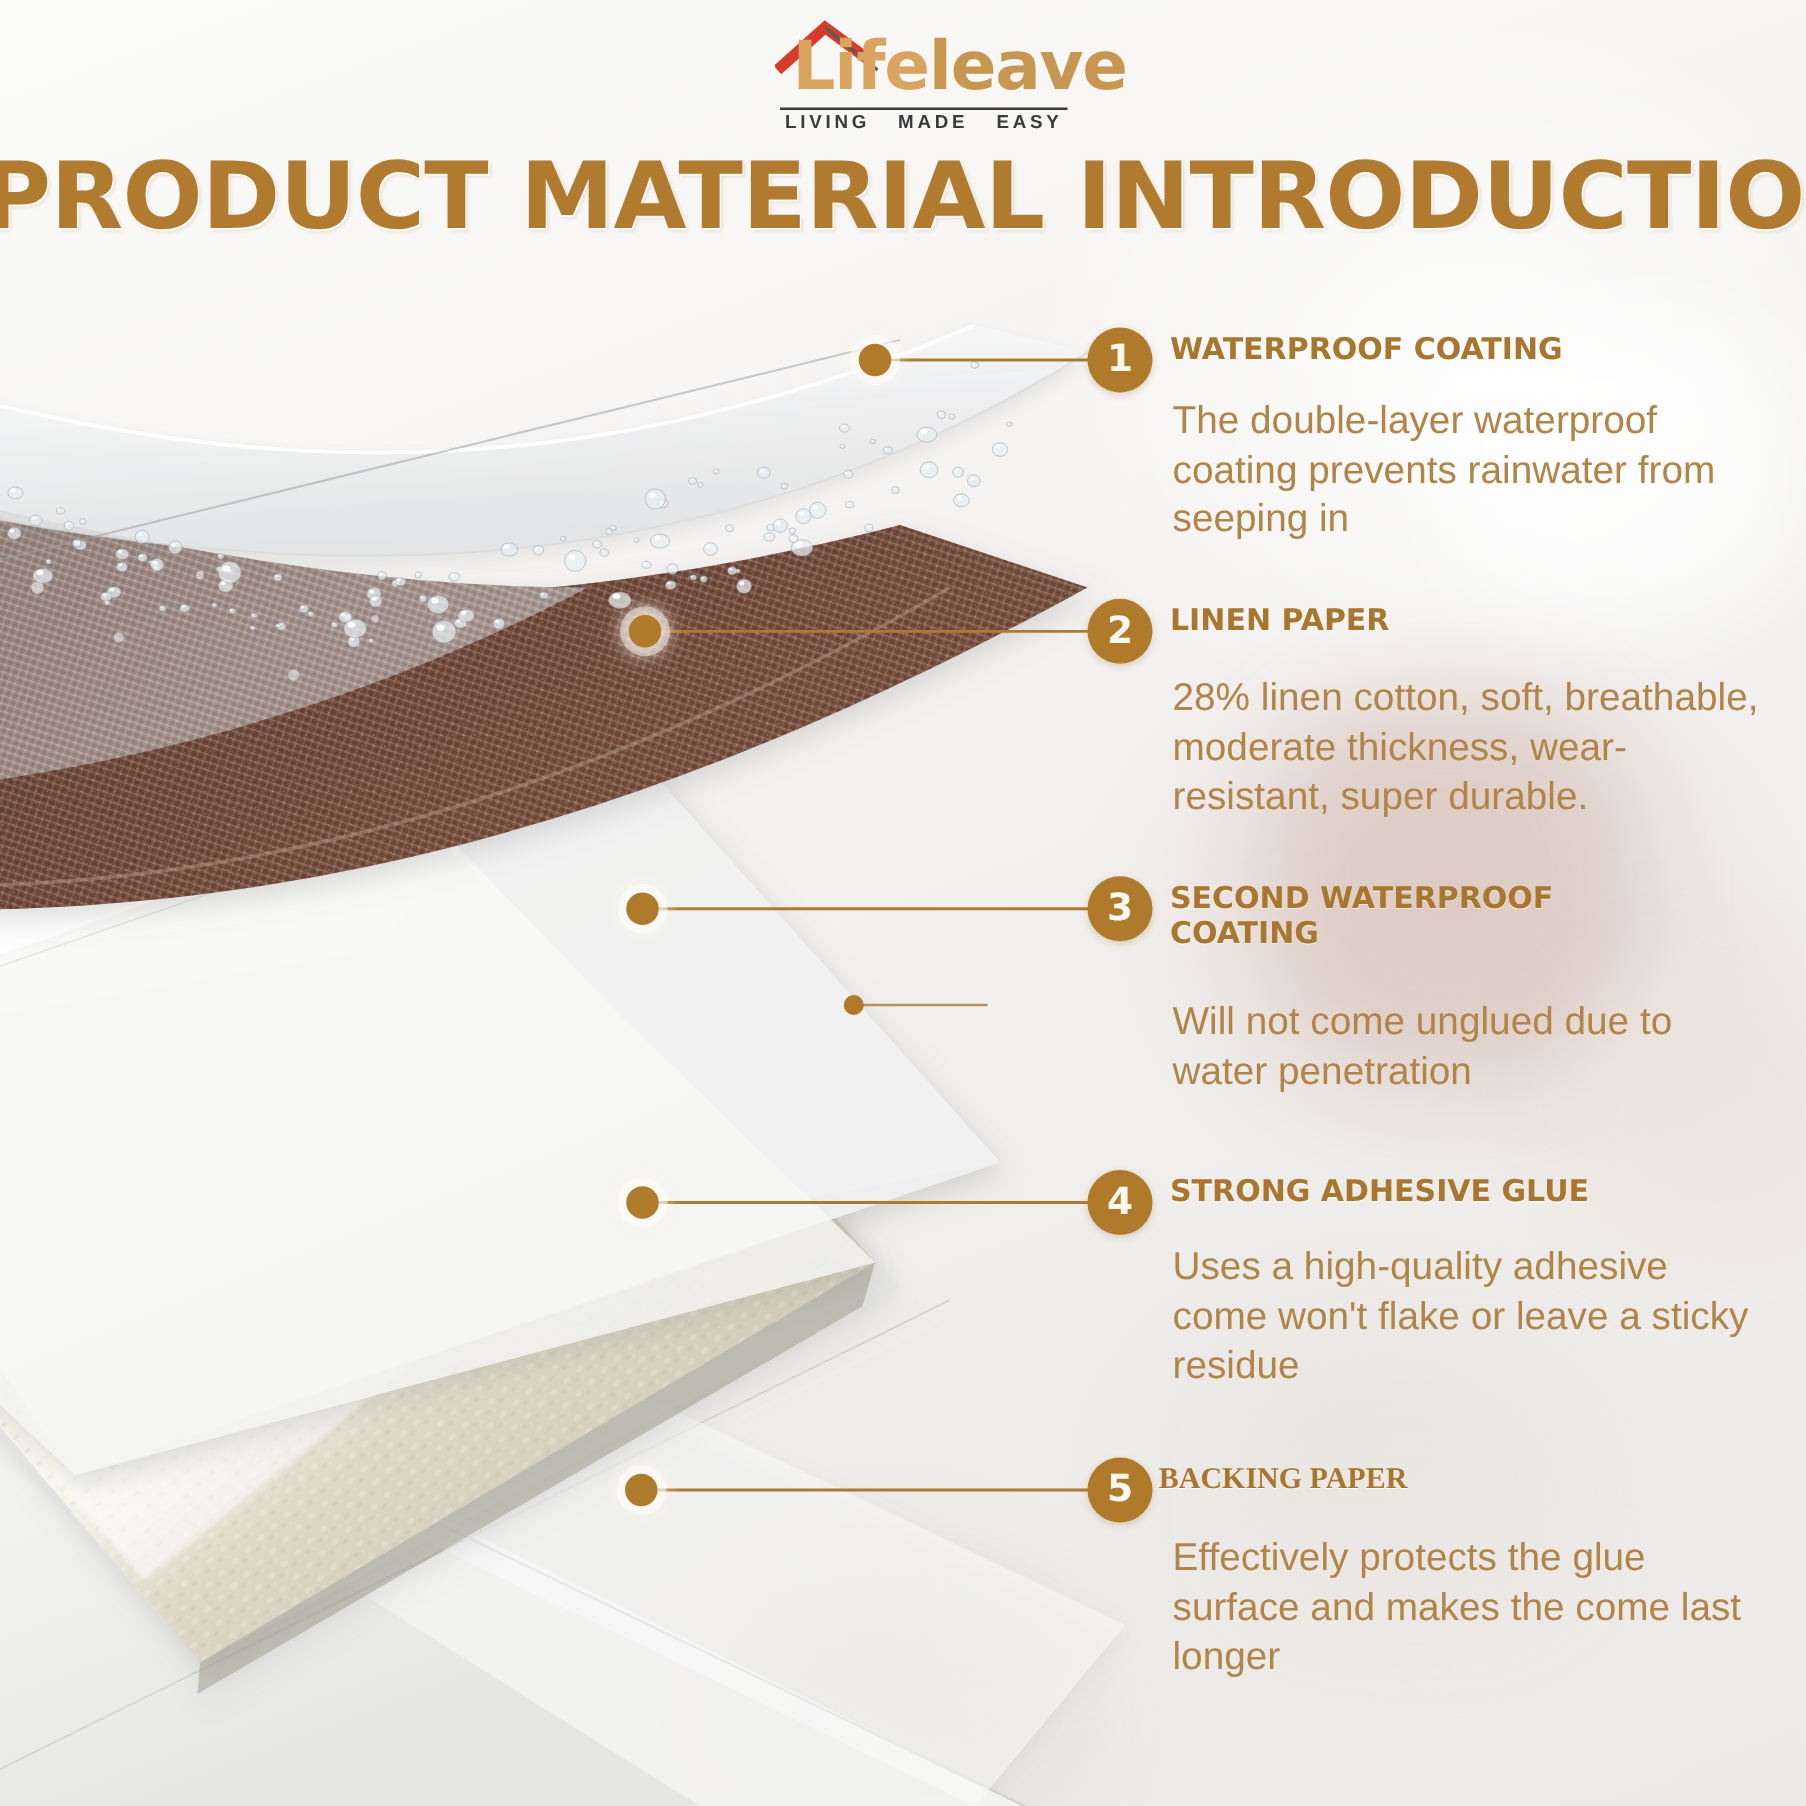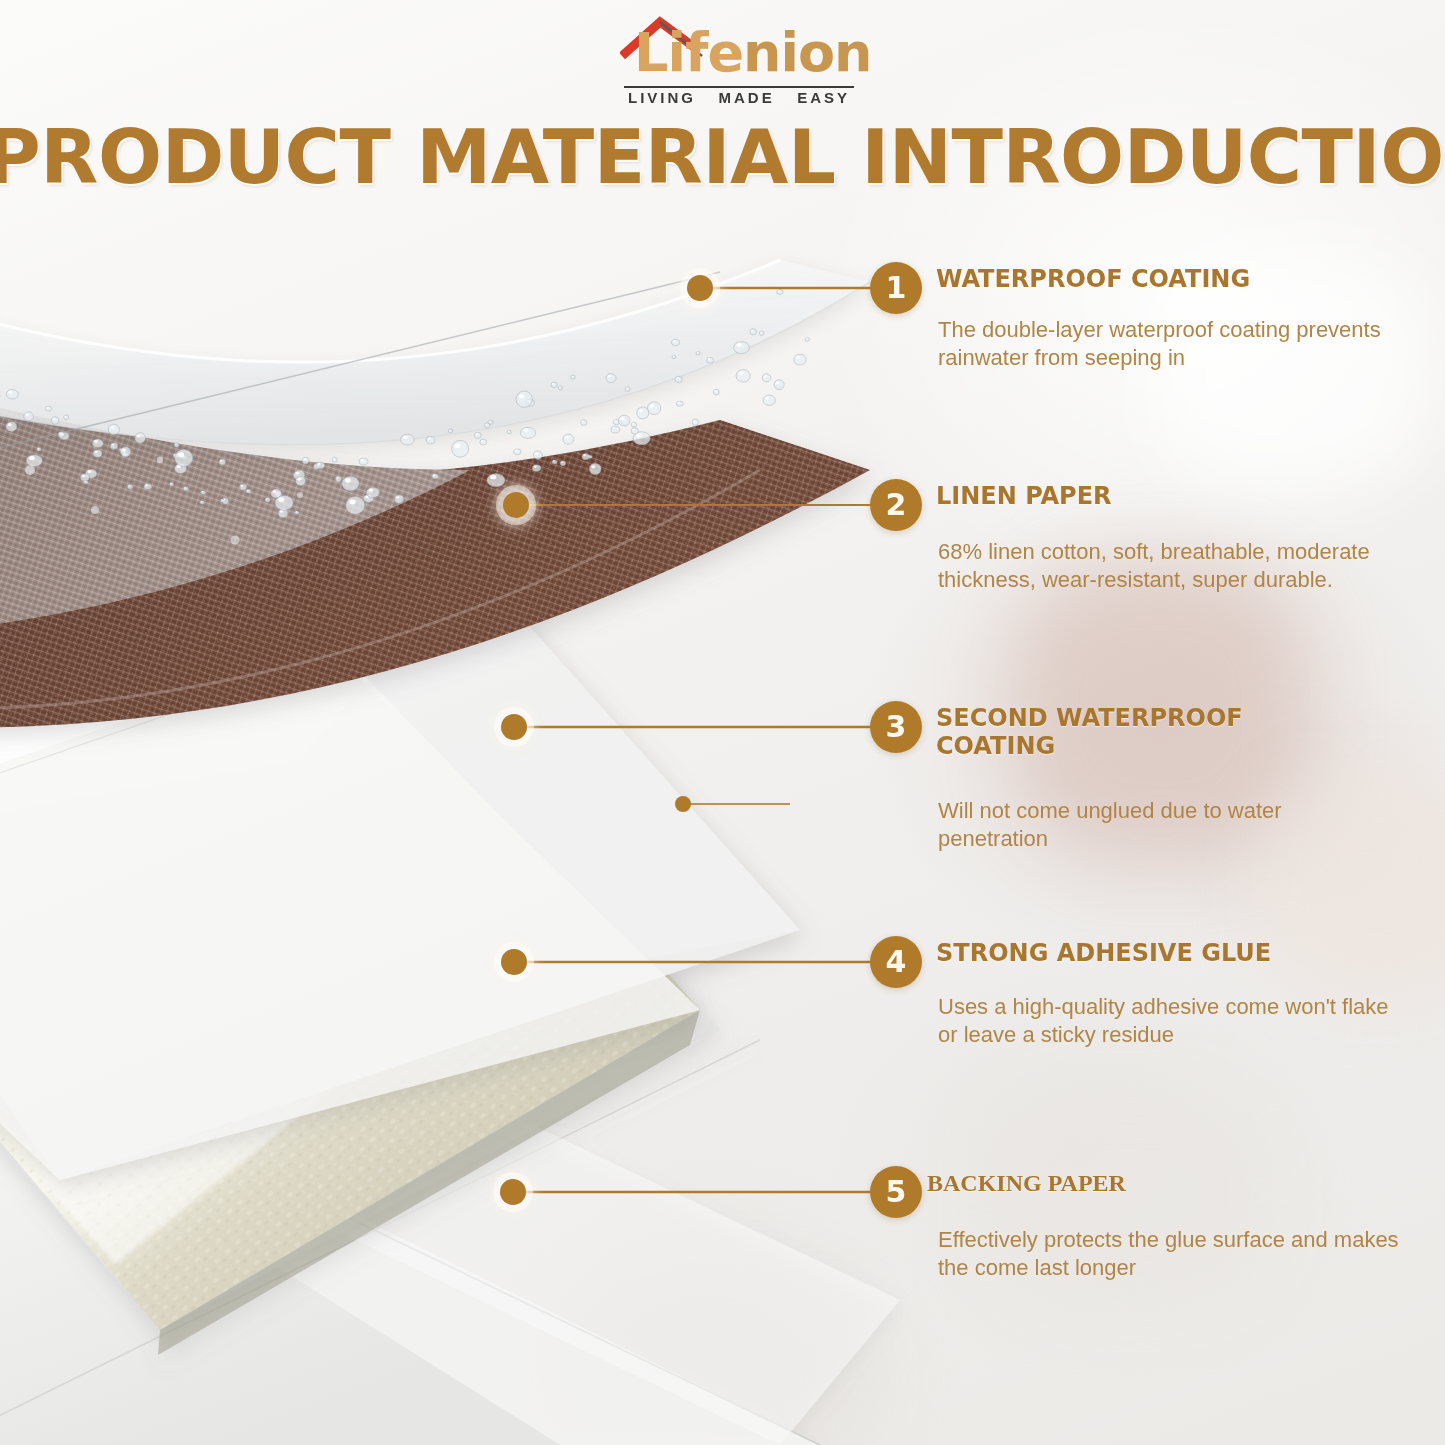--- a/index.html
+++ b/index.html
@@ -84,21 +84,21 @@
     font-size:24px;
     letter-spacing:0px;
     color:#a9762d;
     line-height:1.16;
     text-shadow:0 1px 0 rgba(255,255,255,.6);
     transform:scaleX(1.0);
   }
   .co-body {
     position:absolute;
     font-family:"Liberation Sans", sans-serif;
-    font-size:22px;
+    font-size:31px;
     line-height:1.28;
     color:#b08547;
     width:480px;
   }
   .ldot {
     position:absolute; width:26px; height:26px; border-radius:50%;
     background:#b07a2b;
     box-shadow:0 0 0 7px rgba(255,255,255,.45), 0 0 12px 8px rgba(255,248,235,.55);
   }
   .ldot.small {
@@ -114,21 +114,21 @@
   <div class="bgblob" style="left:1260px;top:780px;width:230px;height:220px;background:rgba(238,229,222,.6);"></div>
   <div class="bgblob" style="left:980px;top:1080px;width:300px;height:230px;background:rgba(234,230,226,.55);"></div>
   <div class="bgblob" style="left:560px;top:1290px;width:320px;height:180px;background:rgba(228,224,219,.5);"></div>
   <div class="bgblob" style="left:1150px;top:250px;width:280px;height:240px;background:rgba(255,255,255,.7);"></div>
 
   <div id="logo">
     <svg class="logo-roof" viewBox="0 0 86 46">
       <path d="M2 40 L40 6 L78 34" fill="none" stroke="#d93b2b" stroke-width="9" stroke-linejoin="miter"></path>
       <path d="M40 6 L82 40" fill="none" stroke="#5a5a5a" stroke-width="2.5"></path>
     </svg>
-    <div class="logo-word"><span class="lg-a">L</span><span class="lg-a">ife</span><span class="lg-c">nion</span></div>
+    <div class="logo-word"><span class="lg-a">L</span><span class="lg-a">ife</span><span class="lg-c">leave</span></div>
     <div class="logo-rule"></div>
     <div class="logo-sub">
       <span>LIVING</span>
       <span>MADE</span>
       <span>EASY</span>
     </div>
   </div>
 
   <div id="heading">PRODUCT MATERIAL INTRODUCTIONS</div>
 
@@ -598,21 +598,21 @@
 
   <div class="callout">
     <div class="badge" style="left:870px;top:262px;">1</div>
     <div class="co-title" style="left:936px;top:266px;width:500px;">WATERPROOF COATING</div>
     <div class="co-body" style="left:938px;top:316px;width:470px;">The double-layer waterproof coating prevents rainwater from seeping in</div>
   </div>
 
   <div class="callout">
     <div class="badge" style="left:870px;top:479px;">2</div>
     <div class="co-title" style="left:936px;top:483px;width:500px;">LINEN PAPER</div>
-    <div class="co-body" style="left:938px;top:538px;width:475px;">68% linen cotton, soft, breathable, moderate thickness, wear-resistant, super durable.</div>
+    <div class="co-body" style="left:938px;top:538px;width:475px;">28% linen cotton, soft, breathable, moderate thickness, wear-resistant, super durable.</div>
   </div>
 
   <div class="callout">
     <div class="badge" style="left:870px;top:701px;">3</div>
     <div class="co-title" style="left:936px;top:705px;width:410px;">SECOND WATERPROOF COATING</div>
     <div class="co-body" style="left:938px;top:797px;width:455px;">Will not come unglued due to water penetration</div>
   </div>
 
   <div class="callout">
     <div class="badge" style="left:870px;top:936px;">4</div>

